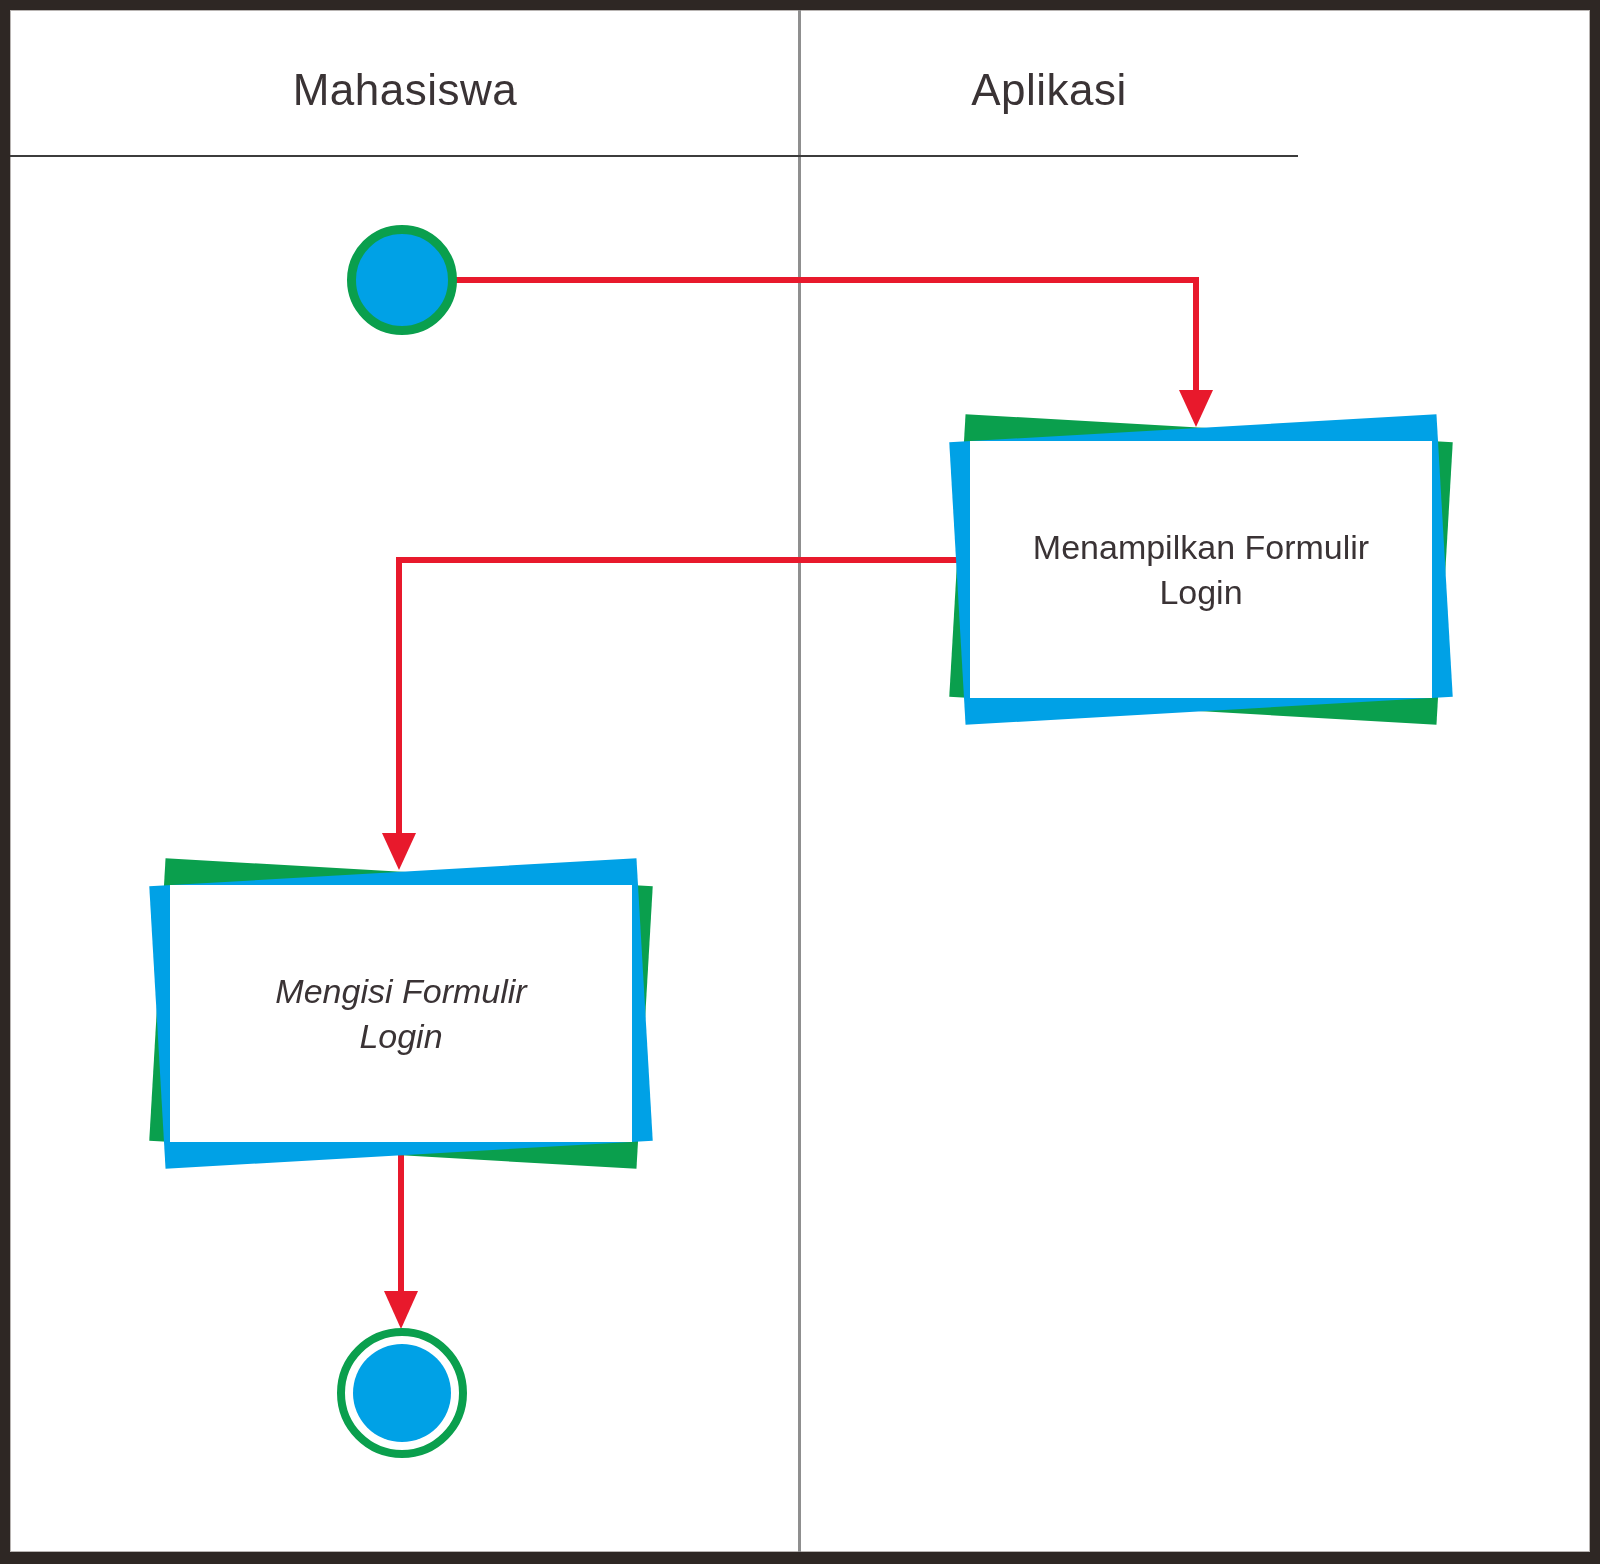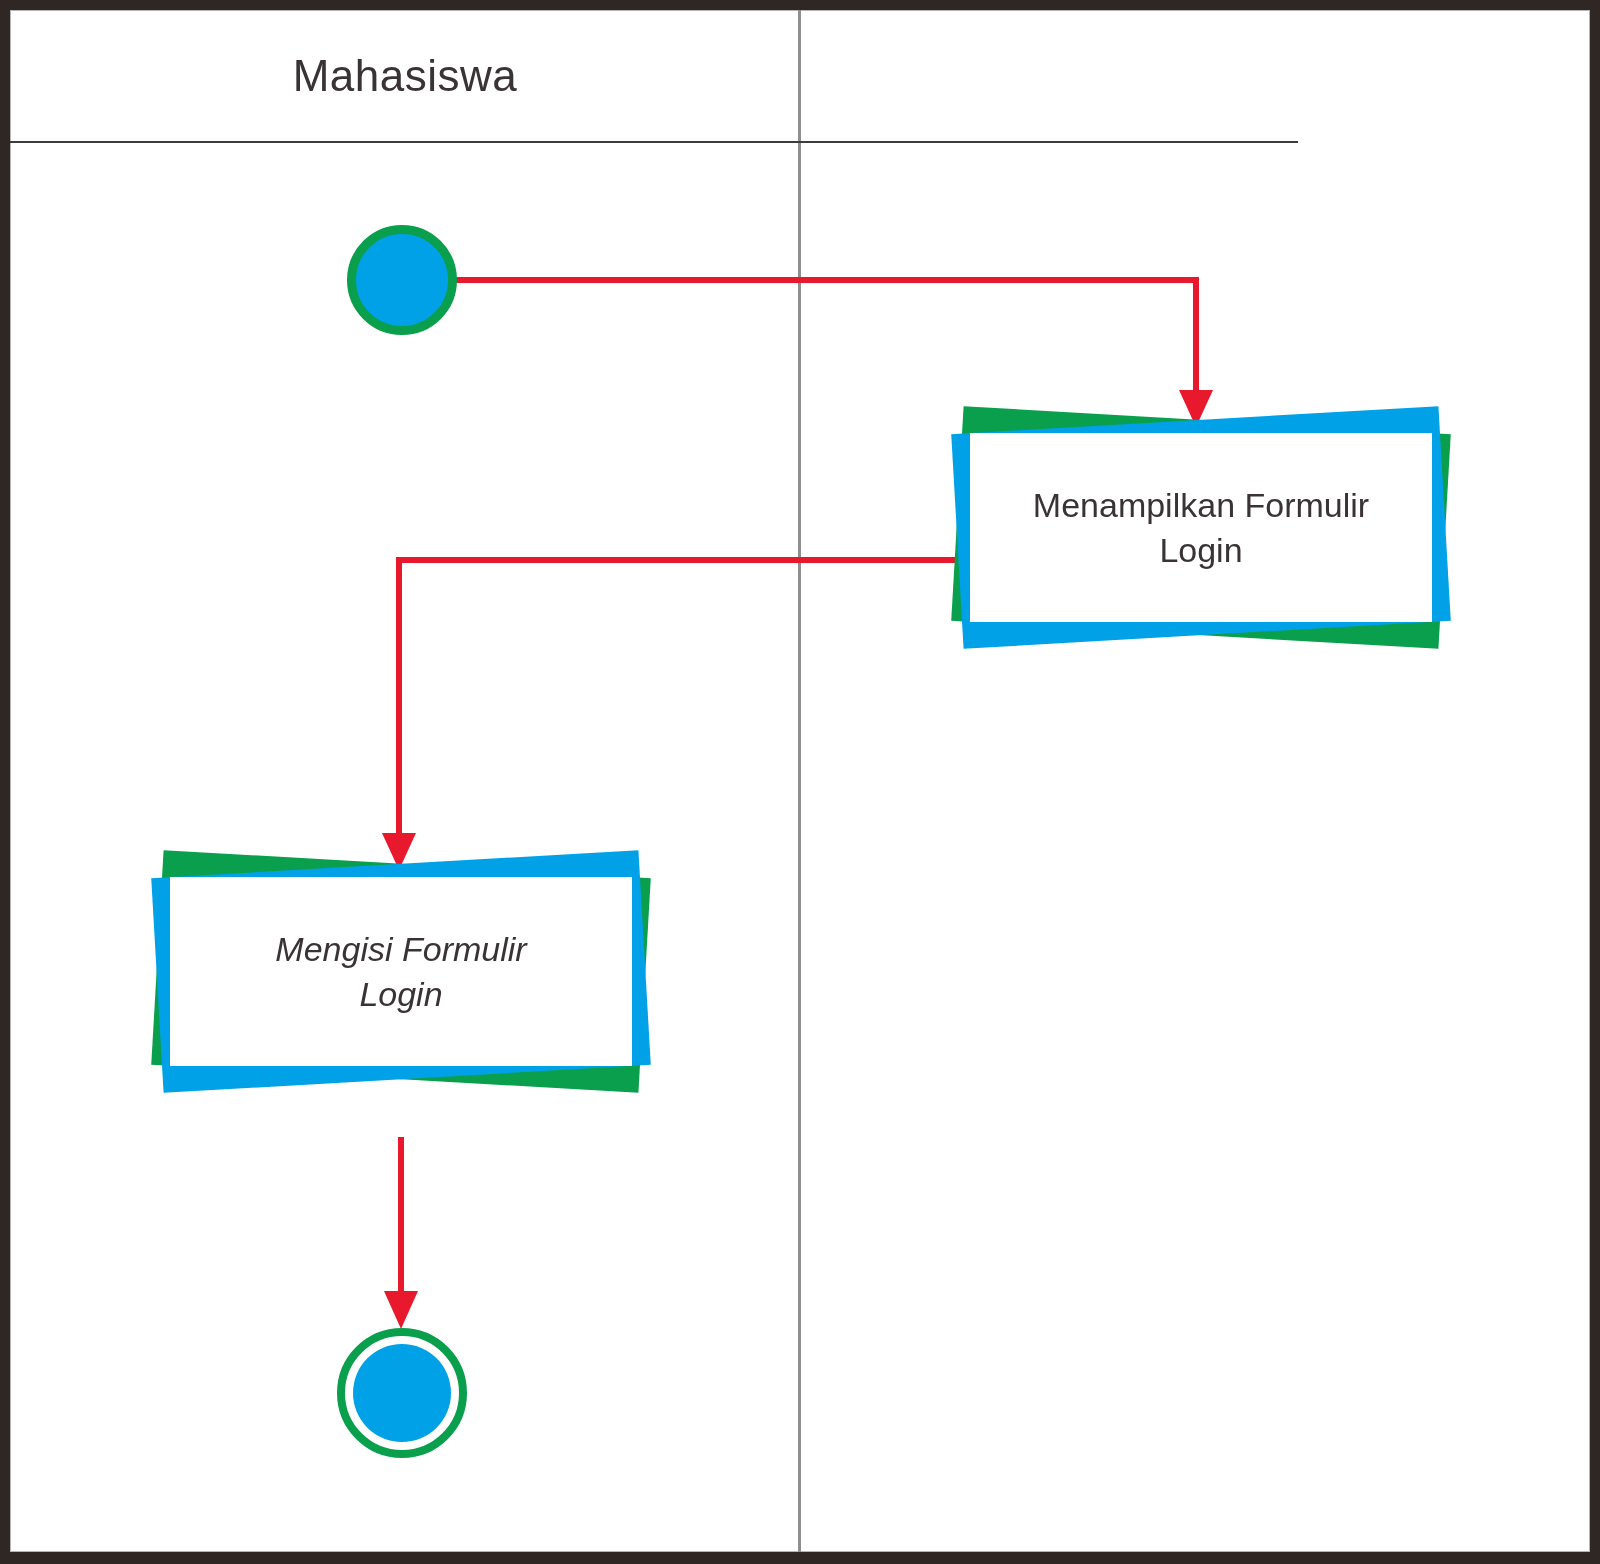--- a/index.html
+++ b/index.html
@@ -18,21 +18,21 @@
   .content {
     position: absolute;
     left: 10px; top: 10px;
     width: 1580px; height: 1542px;
     background: #ffffff;
     box-shadow: inset 0 0 0 1px #b8b4b2;
   }
   
   .lane-header {
     position: absolute;
-    left: 10px; top: 10px;
+    left: 10px; top: 24px;
     width: 1288px; height: 131px;
     display: flex;
     border-bottom: 2px solid #3c3c3c;
     z-index: 3;
   }
   .lane-title {
     flex: 0 0 790px;
     display: flex;
     align-items: center;
     justify-content: center;
@@ -51,22 +51,23 @@
   }
   
   svg.connectors {
     position: absolute;
     left: 0; top: 0;
     z-index: 1;
   }
   
   .activity {
     position: absolute;
-    width: 462px; height: 189px;
+    width: 462px; height: 257px;
     z-index: 2;
+    margin-top: 8px;
   }
   .activity::before,
   .activity::after {
     content: "";
     position: absolute;
     left: -13px; top: -13px; right: -13px; bottom: -13px;
   }
   .activity::after {            
     background: var(--accent-green, #0A9F4D);
     transform: rotate(3.3deg);
@@ -127,20 +128,21 @@
 </style>
 </head>
 <body>
 
 <div class="content"></div>
 
 <div class="lane-divider"></div>
 
 <div class="lane-header">
   <div class="lane-title">Mahasiswa</div>
+  <div class="lane-title right">Aplikasi</div>
 </div>
 
 <svg class="connectors" width="1600" height="1564" viewBox="0 0 1600 1564">
 
   <g>
     <path d="M402,280 H1196 V391" fill="none" stroke="#E8192C" stroke-width="6"></path>
     <polygon points="1179,390 1213,390 1196,427" fill="#E8192C"></polygon>
   </g>
 
   <g>

